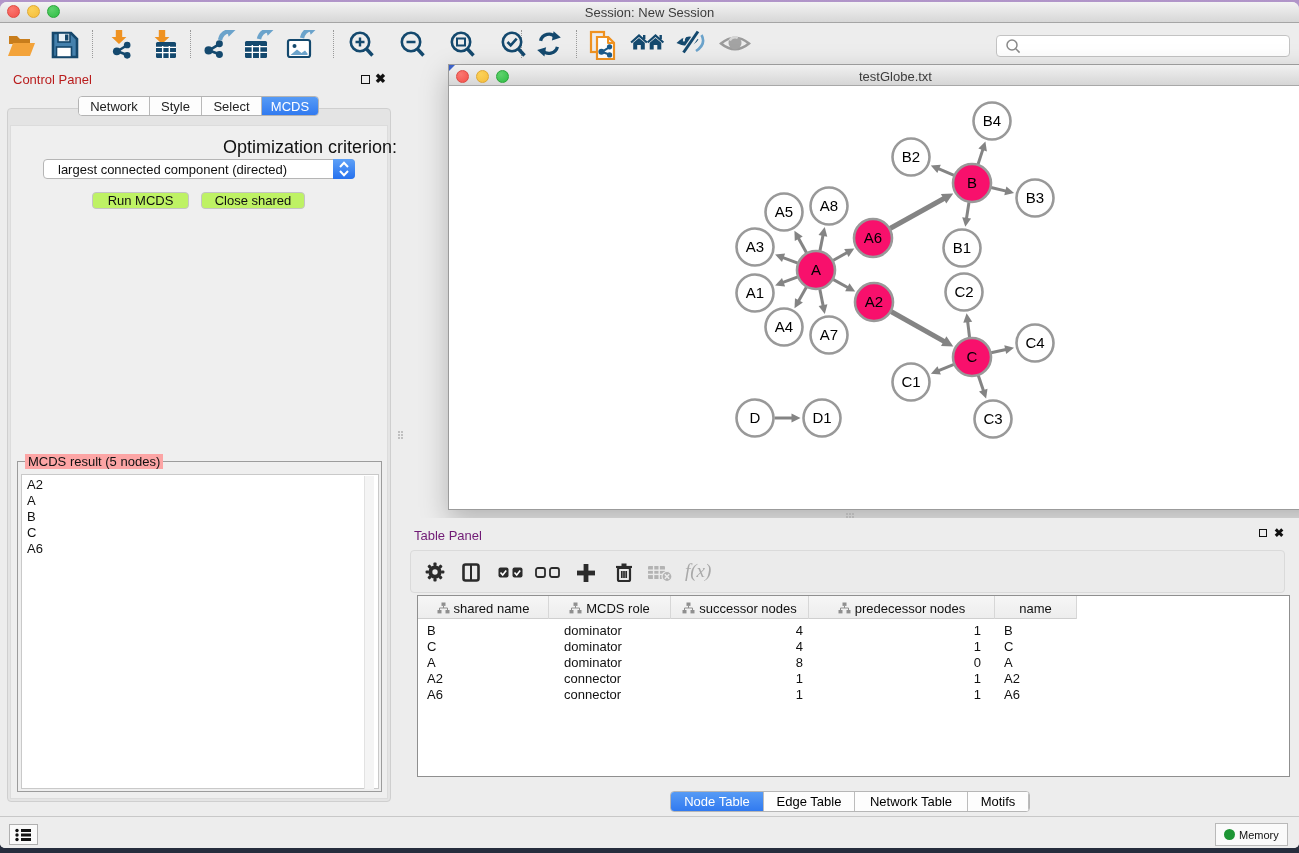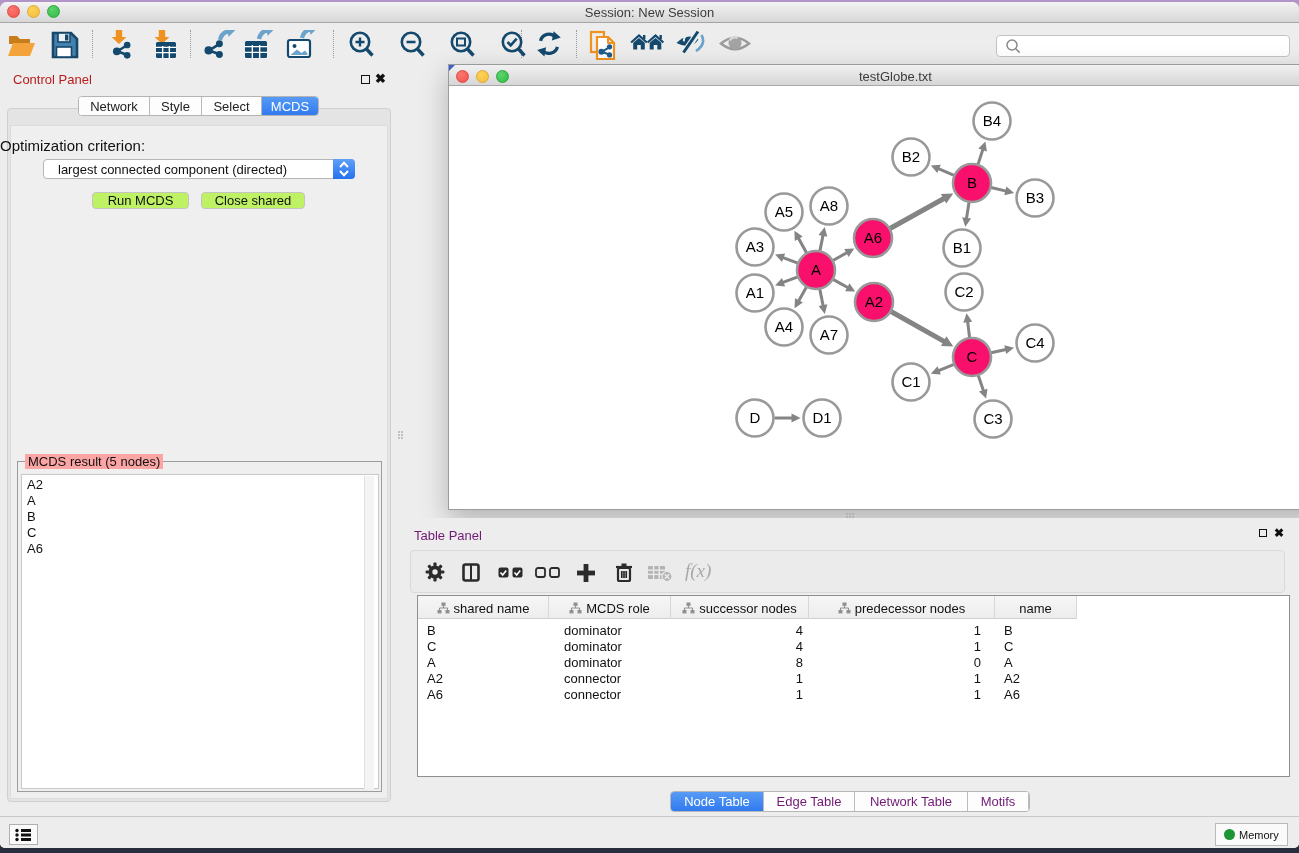--- a/index.html
+++ b/index.html
@@ -26,21 +26,21 @@
 #cp-max { position:absolute; left:361px; top:73px; width:9px; height:9px; border:1.5px solid #111; }
 #cp-close { position:absolute; left:375px; top:69px; font-size:13px; font-weight:bold; color:#111; }
 #cp-outer { position:absolute; left:7px; top:106px; width:384px; height:694px;
   background:#e4e4e4; border:1px solid #cfcfcf; border-radius:4px; }
 #cp-tabs { position:absolute; left:78px; top:94px; height:20px; display:flex;
   border:1px solid #b4b4b4; border-radius:4px; overflow:hidden; background:#fff; z-index:5;}
 .cptab { font-size:13px; color:#222; text-align:center; line-height:19px; background:#fdfdfd; border-right:1px solid #b9b9b9;}
 .cptab.sel { background:linear-gradient(180deg,#579bf5,#317af0); color:#fff; border-right:none; }
 #cp-inner { position:absolute; left:10px; top:123px; width:378px; height:674px;
   background:#efefef; border:1px solid #dcdcdc; }
-#opt-label { position:absolute; left:0; top:135px; width:397px; text-align:left; font-size:15px; color:#111; }
+#opt-label { position:absolute; left:0; top:135px; width:397px; text-align:right; font-size:18px; color:#111; }
 #dropdown { position:absolute; left:43px; top:157px; width:312px; height:20px;
   background:#fff; border:1px solid #b5b5b5; border-radius:4px; }
 #dd-text { position:absolute; left:14px; top:2px; font-size:13px; color:#111; }
 #dd-btn { position:absolute; right:-1px; top:-1px; width:22px; height:20px; border-radius:0 4px 4px 0;
   background:linear-gradient(180deg,#5ea1f7,#2671ee); }
 .btn { position:absolute; top:190px; height:17px; background:#bef264; border:1px solid #c4c4c4;
   border-radius:4px; font-size:13px; color:#111; text-align:center; line-height:15px; }
 #mcds-group { position:absolute; left:17px; top:459px; width:365px; height:331px;
   border:1px solid #9c9c9c; }
 #mcds-label { position:absolute; left:7px; top:-8px; background:#fca5a5; padding:0 3px; font-size:13px; color:#111;}
@@ -62,21 +62,21 @@
   background:#ebebeb; border:1px solid #dadada; border-radius:4px; }
 #ttable { position:absolute; left:20px; top:77px; width:873px; height:182px;
   background:#fff; border:1px solid #8f8f8f; }
 #thead { position:absolute; left:0; top:0; width:659px; height:23px;
   background:linear-gradient(180deg,#f6f6f6,#ededed); border-bottom:1px solid #cfcfcf; }
 .hcell { position:absolute; top:0; height:23px; border-right:1px solid #d7d7d7; display:flex; align-items:center; justify-content:center; gap:4px; }
 .hlab { font-size:13px; color:#111; position:relative; top:1px; }
 .cell { position:absolute; font-size:13px; color:#111; }
 #btabs { position:absolute; left:670px; top:789px; height:21px; display:flex;
   border:1px solid #b6b6b6; border-radius:4px; overflow:hidden; background:#fff;justify-content:flex-end; }
-.btab { font-size:13px; color:#701a75; text-align:center; line-height:20px; background:#fdfdfd; border-right:1px solid #bcbcbc; }
+.btab { font-size:13px; color:#000000; text-align:center; line-height:20px; background:#fdfdfd; border-right:1px solid #bcbcbc; }
 .btab.sel { background:linear-gradient(180deg,#579bf5,#317af0); color:#fff; }
 
 #statusbar { position:absolute; left:0; top:814px; width:1299px; height:33px;
   background:#ededed; border-top:1px solid #c8c8c8; }
 #sb-btn { position:absolute; left:9px; top:7px; width:29px; height:21px; background:#fafafa;
   border:1px solid #b0b0b0; }
 #mem-btn { position:absolute; left:1215px; top:6px; width:73px; height:23px; background:#fafafa;
   border:1px solid #b9b9b9; font-size:11px; color:#111; }
 </style></head>
 <body>

